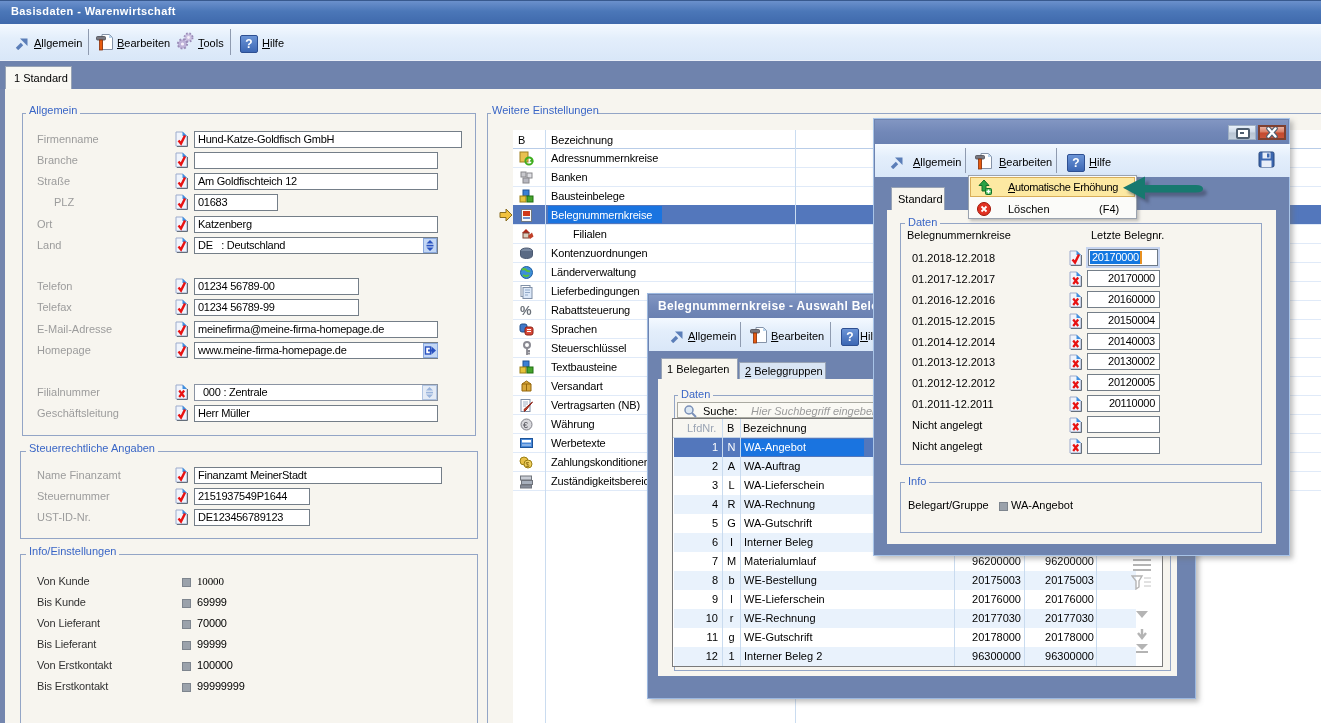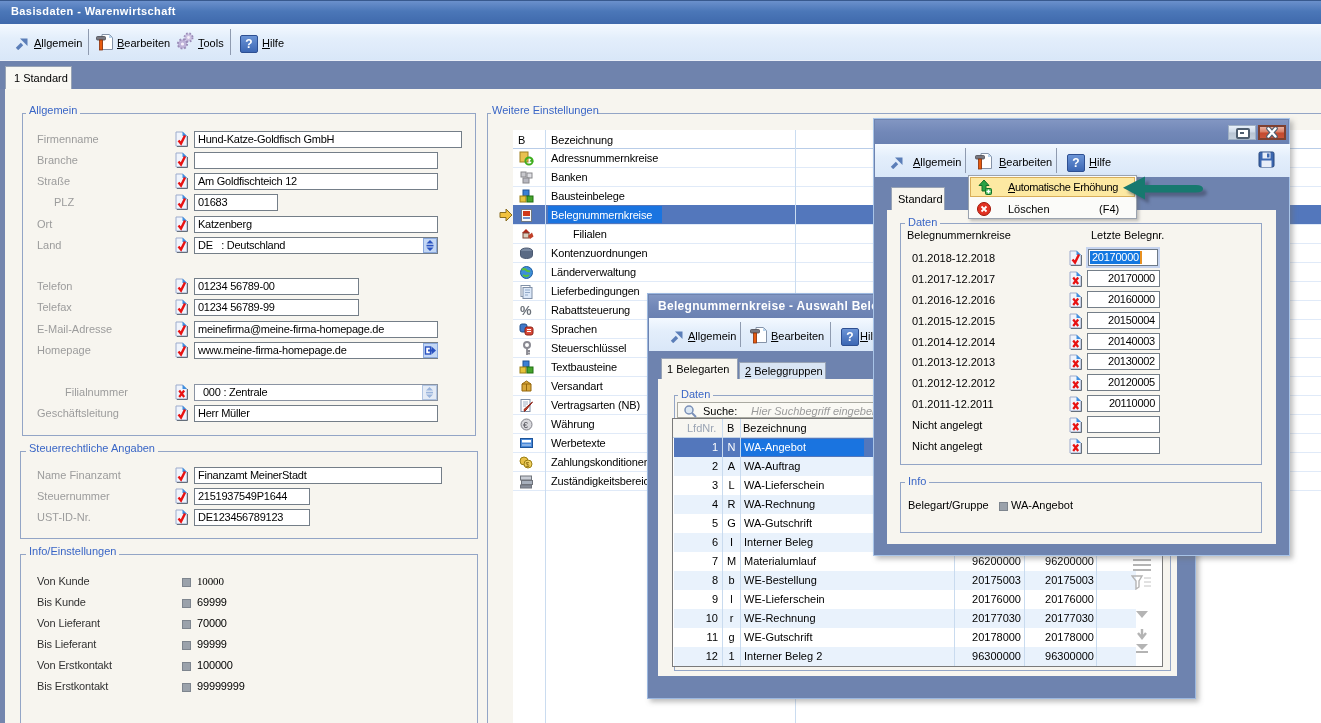--- a/index.html
+++ b/index.html
@@ -158,21 +158,21 @@
     </svg>
   <div class="inp" style="left:194px;top:342px;width:244px;">www.meine-firma-homepage.de</div>
   <div class="abs" style="left:423px;top:343px;width:15px;height:15px;background:#c3d7f5;border:1px solid #8aa8dc;box-sizing:border-box;">
     <svg width="13" height="13" viewBox="0 0 13 13">
         <rect x="1.5" y="3" width="5" height="7" fill="#fff" stroke="#2a52c0" stroke-width="1.4"></rect>
         <path d="M4 6.5 H8" stroke="#2a52c0" stroke-width="2"></path>
         <polygon points="7.5,2.5 12,6.5 7.5,10.5" fill="#2a52c0"></polygon>
       </svg>
   </div>
 
-  <div class="lbl" style="left:37px;top:386px;margin-left:28px;">Filialnummer</div>
+  <div class="lbl" style="left:37px;top:386px;">Filialnummer</div>
   <svg class="cc" style="left:175px;top:384px;" viewBox="0 0 14 17">
       <use href="#icx"></use>
     </svg>
   <div class="inp" style="left:194px;top:384px;width:244px;border-color:#8a93a2;padding-left:8px;">000&nbsp;: Zentrale</div>
   <div class="abs" style="left:422px;top:385px;width:15px;height:15px;background:#e4ebf6;border:1px solid #b0c4e2;box-sizing:border-box;">
     <svg width="13" height="13" viewBox="0 0 13 13">
         <path d="M6.5 1 L10 4.5 L3 4.5 Z M6.5 12 L10 8.5 L3 8.5 Z" fill="#9ab4dc"></path>
         <rect x="3" y="5.8" width="7" height="1.6" fill="#9ab4dc"></rect>
       </svg>
   </div>

